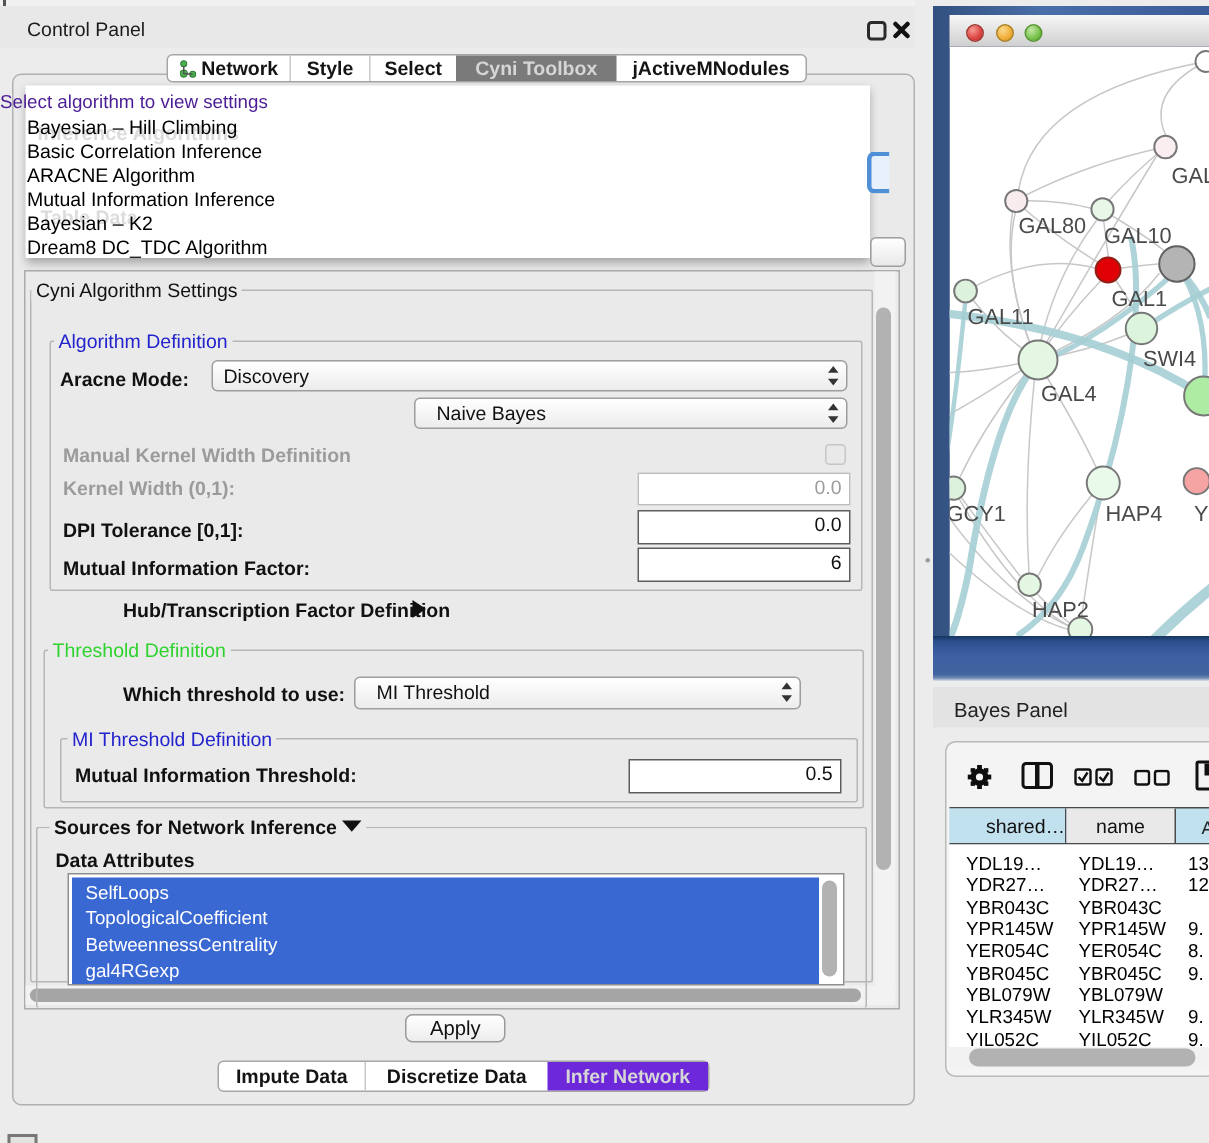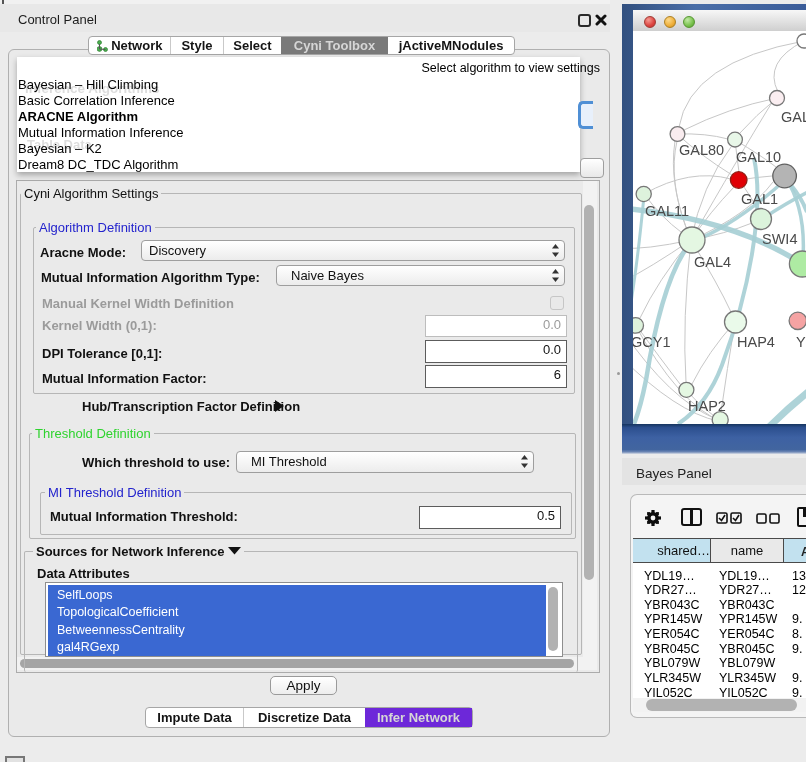--- a/index.html
+++ b/index.html
@@ -1,19 +1,19 @@
 <!DOCTYPE html>
 <html><head>
 <meta charset="utf-8">
 <style>
   html,body{margin:0;padding:0;}
   body{font-family:"Liberation Sans",sans-serif;}
   #root{position:relative;width:806px;height:762px;background:#ececec;overflow:hidden;}
   .abs{position:absolute;}
-  .b{font-weight:bold;}
+  .b{font-weight:normal;}
   .lbl{position:absolute;font-size:13px;font-weight:bold;color:#111;white-space:nowrap;}
   .dis{color:#9b9b9b;}
   .combo{position:absolute;border:1px solid #9e9e9e;border-radius:4px;background:linear-gradient(#ffffff,#ececec);font-size:13px;color:#111;}
   .combo .ct{position:absolute;left:14px;top:2px;}
   .combo .ar{position:absolute;right:4px;top:2px;width:9px;height:15px;}
   .field{position:absolute;background:#fff;font-size:13px;color:#111;text-align:right;}
   .grp{position:absolute;border:1px solid #b6b6b6;border-radius:2px;}
   .gt{position:absolute;font-size:13px;background:#eaeaea;padding:0 3px;white-space:nowrap;}
   .seg{position:absolute;background:#fff;border:1px solid #a6a6a6;border-radius:4px;display:flex;}
   .seg .s{font-size:13px;font-weight:bold;color:#141414;text-align:center;}
@@ -27,21 +27,21 @@
   <div class="abs" style="left:0;top:0;width:610px;height:4px;background:#f1f1f1;"></div>
   <div class="abs" style="left:2px;top:0;width:2px;height:4px;background:#555;"></div>
   <div class="abs" style="left:18px;top:12px;font-size:13px;color:#1c1c1c;">Control Panel</div>
   <div class="abs" style="left:578px;top:14px;width:9px;height:9px;border:2px solid #2a2a2a;border-radius:3px;"></div>
   <svg class="abs" style="left:595px;top:14px;" width="12" height="12" viewBox="0 0 12 12">
       <path d="M2 2 L10 10 M10 2 L2 10" stroke="#111" stroke-width="3" stroke-linecap="round"></path>
     </svg>
 
   <div class="abs" style="left:8px;top:49px;width:600px;height:686px;background:#eaeaea;border:1px solid #b0b0b0;border-radius:6px;"></div>
 
-  <div class="seg" style="left:88px;top:36px;height:17px;">
+  <div class="seg" style="left:111px;top:36px;height:17px;">
     <div class="s" style="width:81px;line-height:17px;border-right:1px solid #c9c9c9;"><svg width="11" height="12" viewBox="0 0 11 12" style="vertical-align:-2px">
           <circle cx="2.5" cy="2.5" r="2" fill="#4caf50" stroke="#2e7d32" stroke-width=".7"></circle>
           <circle cx="2.5" cy="9" r="2.4" fill="#4caf50" stroke="#2e7d32" stroke-width=".7"></circle>
           <circle cx="8.5" cy="9.5" r="2" fill="#4caf50" stroke="#2e7d32" stroke-width=".7"></circle>
           <path d="M2.5 4 L2.5 9 L8.5 9.5" stroke="#555" stroke-width="1" fill="none"></path>
         </svg> Network</div>
     <div class="s" style="width:52px;line-height:17px;border-right:1px solid #c9c9c9;">Style</div>
     <div class="s" style="width:57px;line-height:17px;">Select</div>
     <div class="s" style="width:107px;line-height:17px;background:#7a7a7a;color:#d6d6d6;">Cyni Toolbox</div>
     <div class="s" style="width:126px;line-height:17px;">jActiveMNodules</div>
@@ -63,21 +63,20 @@
 
   <div class="lbl" style="left:40px;top:245px;">Aracne Mode:</div>
   <div class="combo" style="left:141px;top:240px;width:422px;height:19px;">
     <span class="ct" style="left:7px;">Discovery</span>
     <svg class="ar" viewBox="0 0 9 15">
         <path d="M4.5 1 L8 5.5 L1 5.5 Z" fill="#333"></path>
         <path d="M4.5 14 L8 9.5 L1 9.5 Z" fill="#333"></path>
       </svg>
   </div>
 
-  <div class="lbl" style="left:41px;top:270px;">Mutual Information Algorithm Type:</div>
   <div class="combo" style="left:276px;top:265px;width:287px;height:19px;">
     <span class="ct">Naive Bayes</span>
     <svg class="ar" viewBox="0 0 9 15">
         <path d="M4.5 1 L8 5.5 L1 5.5 Z" fill="#333"></path>
         <path d="M4.5 14 L8 9.5 L1 9.5 Z" fill="#333"></path>
       </svg>
   </div>
 
   <div class="lbl dis" style="left:42px;top:296px;">Manual Kernel Width Definition</div>
   <div class="abs" style="left:550px;top:296px;width:12px;height:12px;background:#e9e9e9;border:1px solid #c6c6c6;border-radius:3px;"></div>
@@ -133,21 +132,21 @@
     <div class="s" style="width:97px;line-height:19px;border-right:1px solid #c9c9c9;">Impute Data</div>
     <div class="s" style="width:121px;line-height:19px;">Discretize Data</div>
     <div class="s" style="width:107px;line-height:19px;background:#6d28d9;color:#d6d6d6;">Infer Network</div>
   </div>
 
   <div class="abs" style="left:5px;top:756px;width:16px;height:10px;border:2px solid #777;background:#e2e2e2;"></div>
 
   <div class="abs" style="left:617px;top:372px;width:3px;height:3px;border-radius:2px;background:#9a9a9a;"></div>
 
   <div class="abs" style="left:17px;top:57px;width:563px;height:115px;background:#fff;box-shadow:0 3px 6px rgba(0,0,0,0.3);"></div>
-  <div class="abs" style="left:0;top:61px;width:600px;text-align:right;font-size:12.5px;color:#000000;">Select algorithm to view settings</div>
+  <div class="abs" style="left:0;top:61px;width:600px;text-align:left;font-size:12.5px;color:#4c1d95;">Select algorithm to view settings</div>
   <div class="abs" style="left:25px;top:81px;font-size:13.5px;font-weight:bold;color:rgba(60,60,60,0.18);">Inference Algorithms</div>
   <div class="abs" style="left:27px;top:137px;font-size:13px;font-weight:bold;color:rgba(60,60,60,0.18);">Table Data</div>
   <div class="abs" style="left:18px;top:77px;font-size:13px;color:#000;line-height:16px;">Bayesian – Hill Climbing<br>Basic Correlation Inference<br><span class="b">ARACNE Algorithm</span><br>Mutual Information Inference<br>Bayesian – K2<br>Dream8 DC_TDC Algorithm</div>
 
   <div class="abs" style="left:578px;top:101px;width:12px;height:22px;border:3px solid #4f8fd5;border-radius:5px 0 0 5px;background:#e8f0fb;border-right:none;"></div>
   <div class="abs" style="left:580px;top:158px;width:22px;height:18px;border:1px solid #9e9e9e;border-radius:4px;background:linear-gradient(#fff,#e8e8e8);"></div>
 
   <div class="abs" style="left:622px;top:4px;width:184px;height:450px;background:linear-gradient(90deg,#32507f,#4a6ea8 40%,#3a5c99);"></div>
   <div class="abs" style="left:633px;top:10px;width:173px;height:21px;background:linear-gradient(#f7f7f7,#cfcfcf);border-bottom:1px solid #8f8f8f;"></div>
   <div class="abs" style="left:644px;top:16px;width:10px;height:10px;border-radius:6px;background:radial-gradient(circle at 35% 30%,#f59a92,#dc4440 60%,#b8322e);border:0.5px solid #a03a33;"></div>

